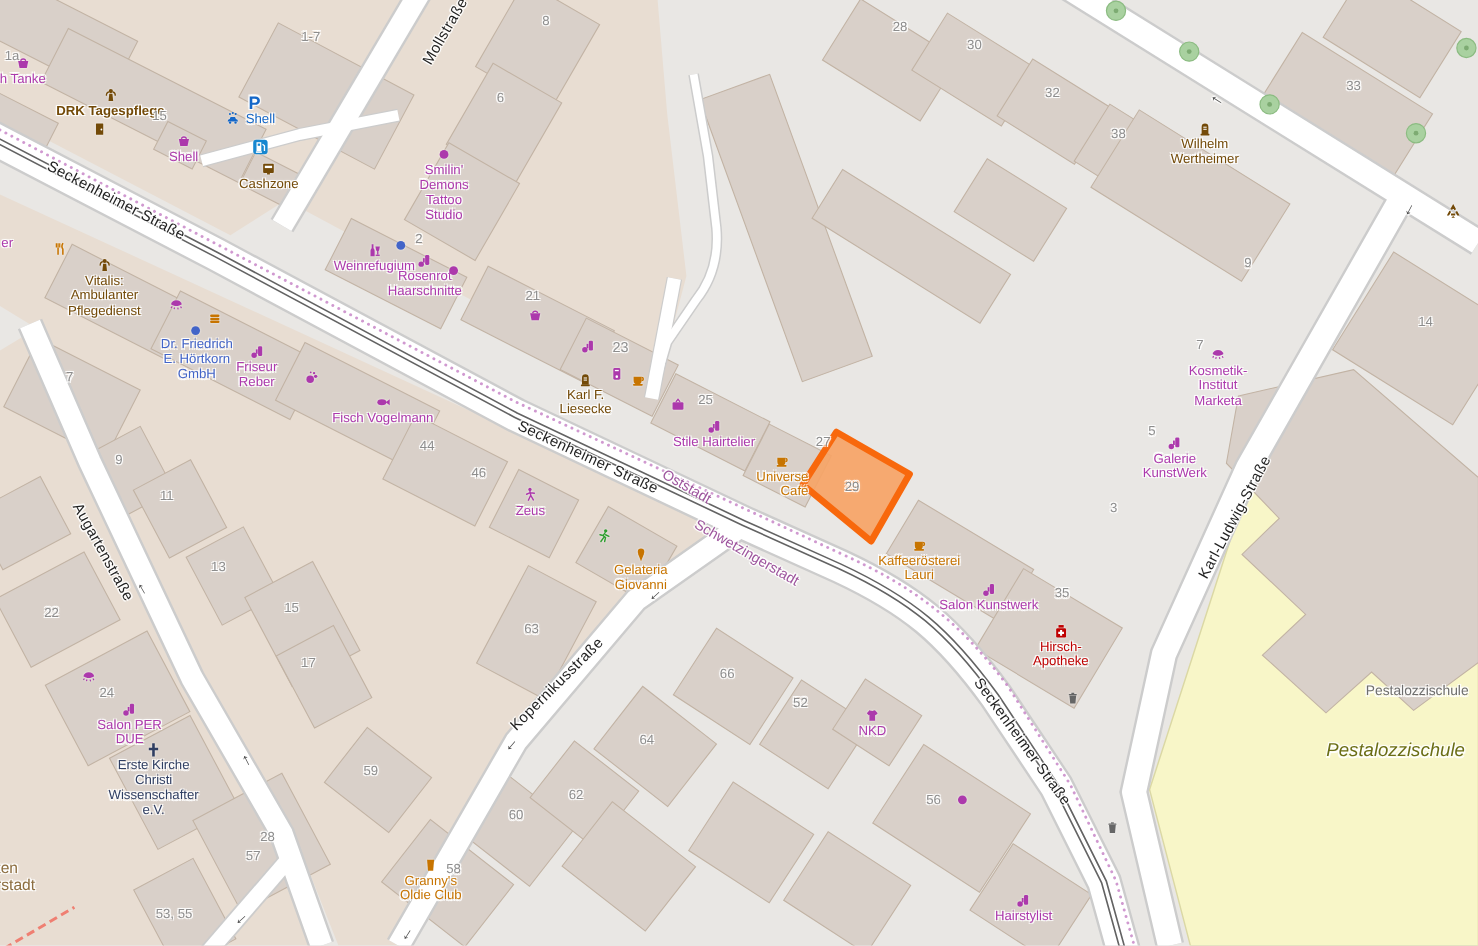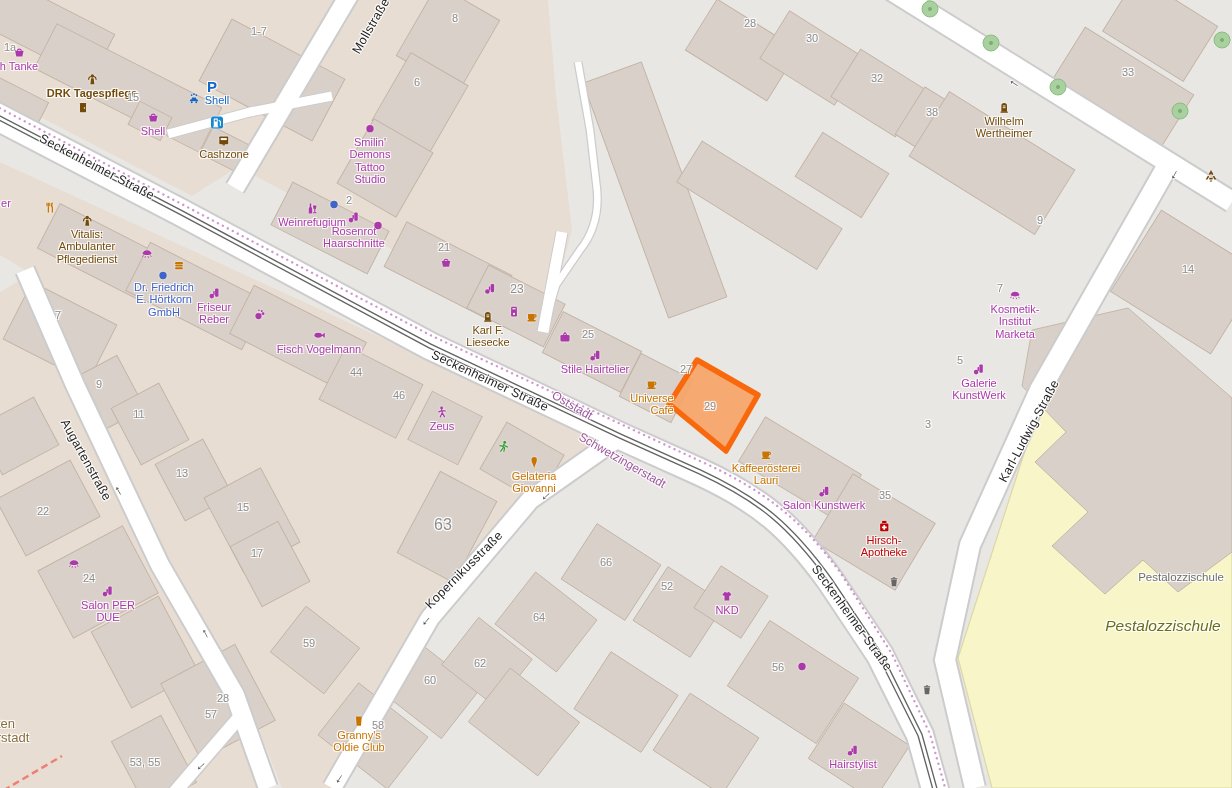--- a/index.html
+++ b/index.html
@@ -464,35 +464,41 @@
       <div class="lbl" style="left: 442px; top: 419px; color: rgb(172, 57, 172); font-size: 11px;"><svg class="ic" width="13" height="13" viewBox="0 0 12 12">
           <use href="#i-dancer"></use>
         </svg><span>Zeus</span></div>
       <div class="lbl" style="left: 503px; top: 447px; color: rgb(47, 158, 47); font-size: 11px;"><svg class="ic" width="13" height="13" viewBox="0 0 12 12">
           <use href="#i-runner"></use>
         </svg></div>
       <div class="lbl" style="left: 534px; top: 475px; color: rgb(199, 116, 0); font-size: 11px;"><svg class="ic" width="13" height="13" viewBox="0 0 12 12">
           <use href="#i-icecream"></use>
         </svg><span>Gelateria
 Giovanni</span></div>
-      <div class="lbl" style="left: 443px; top: 525px; color: rgb(141, 141, 141); font-size: 16px; justify-content: center;"><span>63</span></div>
+      <div class="lbl" style="left: 443px; top: 525px; color: rgb(141, 141, 141); font-size: 11px; justify-content: center;"><span>63</span></div>
       <div class="lbl" style="left: 99px; top: 384px; color: rgb(141, 141, 141); font-size: 11px;"><span>9</span></div>
       <div class="lbl" style="left: 139px; top: 414px; color: rgb(141, 141, 141); font-size: 11px;"><span>11</span></div>
       <div class="lbl" style="left: 182px; top: 473px; color: rgb(141, 141, 141); font-size: 11px;"><span>13</span></div>
       <div class="lbl" style="left: 243px; top: 507px; color: rgb(141, 141, 141); font-size: 11px;"><span>15</span></div>
       <div class="lbl" style="left: 257px; top: 553px; color: rgb(141, 141, 141); font-size: 11px;"><span>17</span></div>
       <div class="lbl" style="left: 43px; top: 511px; color: rgb(141, 141, 141); font-size: 11px;"><span>22</span></div>
       <div class="lbl" style="left: 74px; top: 565px; color: rgb(172, 57, 172); font-size: 11px;"><svg class="ic" width="13" height="13" viewBox="0 0 12 12">
           <use href="#i-eyelash"></use>
         </svg></div>
       <div class="lbl" style="left: 89px; top: 578px; color: rgb(141, 141, 141); font-size: 11px;"><span>24</span></div>
       <div class="lbl" style="left: 108px; top: 604px; color: rgb(172, 57, 172); font-size: 11px;"><svg class="ic" width="13" height="13" viewBox="0 0 12 12">
           <use href="#i-hairdresser"></use>
         </svg><span>Salon PER
 DUE</span></div>
+      <div class="lbl" style="left: 128px; top: 650px; color: rgb(47, 62, 98); font-size: 11px;"><svg class="ic" width="13" height="13" viewBox="0 0 12 12">
+          <use href="#i-cross"></use>
+        </svg><span>Erste Kirche
+Christi
+Wissenschafter
+e.V.</span></div>
       <div class="lbl" style="left: 197px; top: 714px; color: rgb(141, 141, 141); font-size: 11px; padding-left: 28px;"><span>57</span></div>
       <div class="lbl" style="left: 223px; top: 698px; color: rgb(141, 141, 141); font-size: 11px;"><span>28</span></div>
       <div class="lbl" style="left: 145px; top: 762px; color: rgb(141, 141, 141); font-size: 11px;"><span>53, 55</span></div>
       <div class="lbl" style="left: 309px; top: 643px; color: rgb(141, 141, 141); font-size: 11px;"><span>59</span></div>
       <div class="lbl" style="left: 430px; top: 680px; color: rgb(141, 141, 141); font-size: 11px; justify-content: flex-end;"><span>60</span></div>
       <div class="lbl" style="left: 480px; top: 663px; color: rgb(141, 141, 141); font-size: 11px;"><span>62</span></div>
       <div class="lbl" style="left: 539px; top: 617px; color: rgb(141, 141, 141); font-size: 11px;"><span>64</span></div>
       <div class="lbl" style="left: 359px; top: 734px; color: rgb(199, 116, 0); font-size: 11px;"><svg class="ic" width="13" height="13" viewBox="0 0 12 12">
           <use href="#i-beer"></use>
         </svg><span>Granny's

